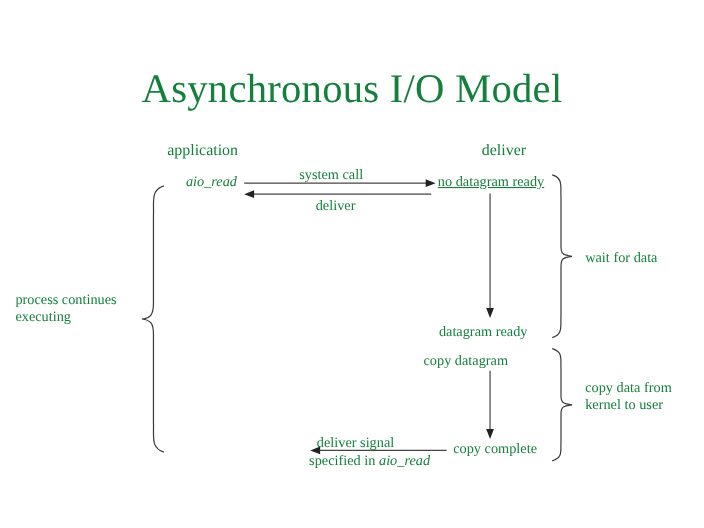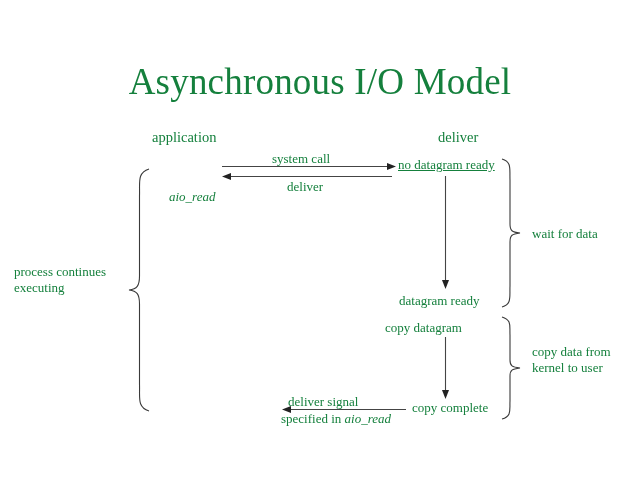--- a/index.html
+++ b/index.html
@@ -39,21 +39,21 @@
     line-height: 16px;
   }
   #head-application { left: 152px; top: 129px; }
   #head-kernel      { left: 438px; top: 129px; }
 
   
   .node {
     font-size: 13px;
     line-height: 15px;
   }
-  .node.italic { font-style: italic; margin-top: 32px; }
+  .node.italic { font-style: italic; }
 
   #lbl-aio-read        { left: 169px; top: 157px; }
   #lbl-no-datagram     { left: 398px; top: 157px; text-decoration: underline; }
   #lbl-datagram-ready  { left: 399px; top: 293px; }
   #lbl-copy-datagram   { left: 385px; top: 320px; }
   #lbl-copy-complete   { left: 412px; top: 400px; text-align: right; }
 
   
   #cap-system-call { left: 272px; top: 151px; font-family: Liberation Serif, serif; }
   #cap-return      { left: 287px; top: 179px; }

